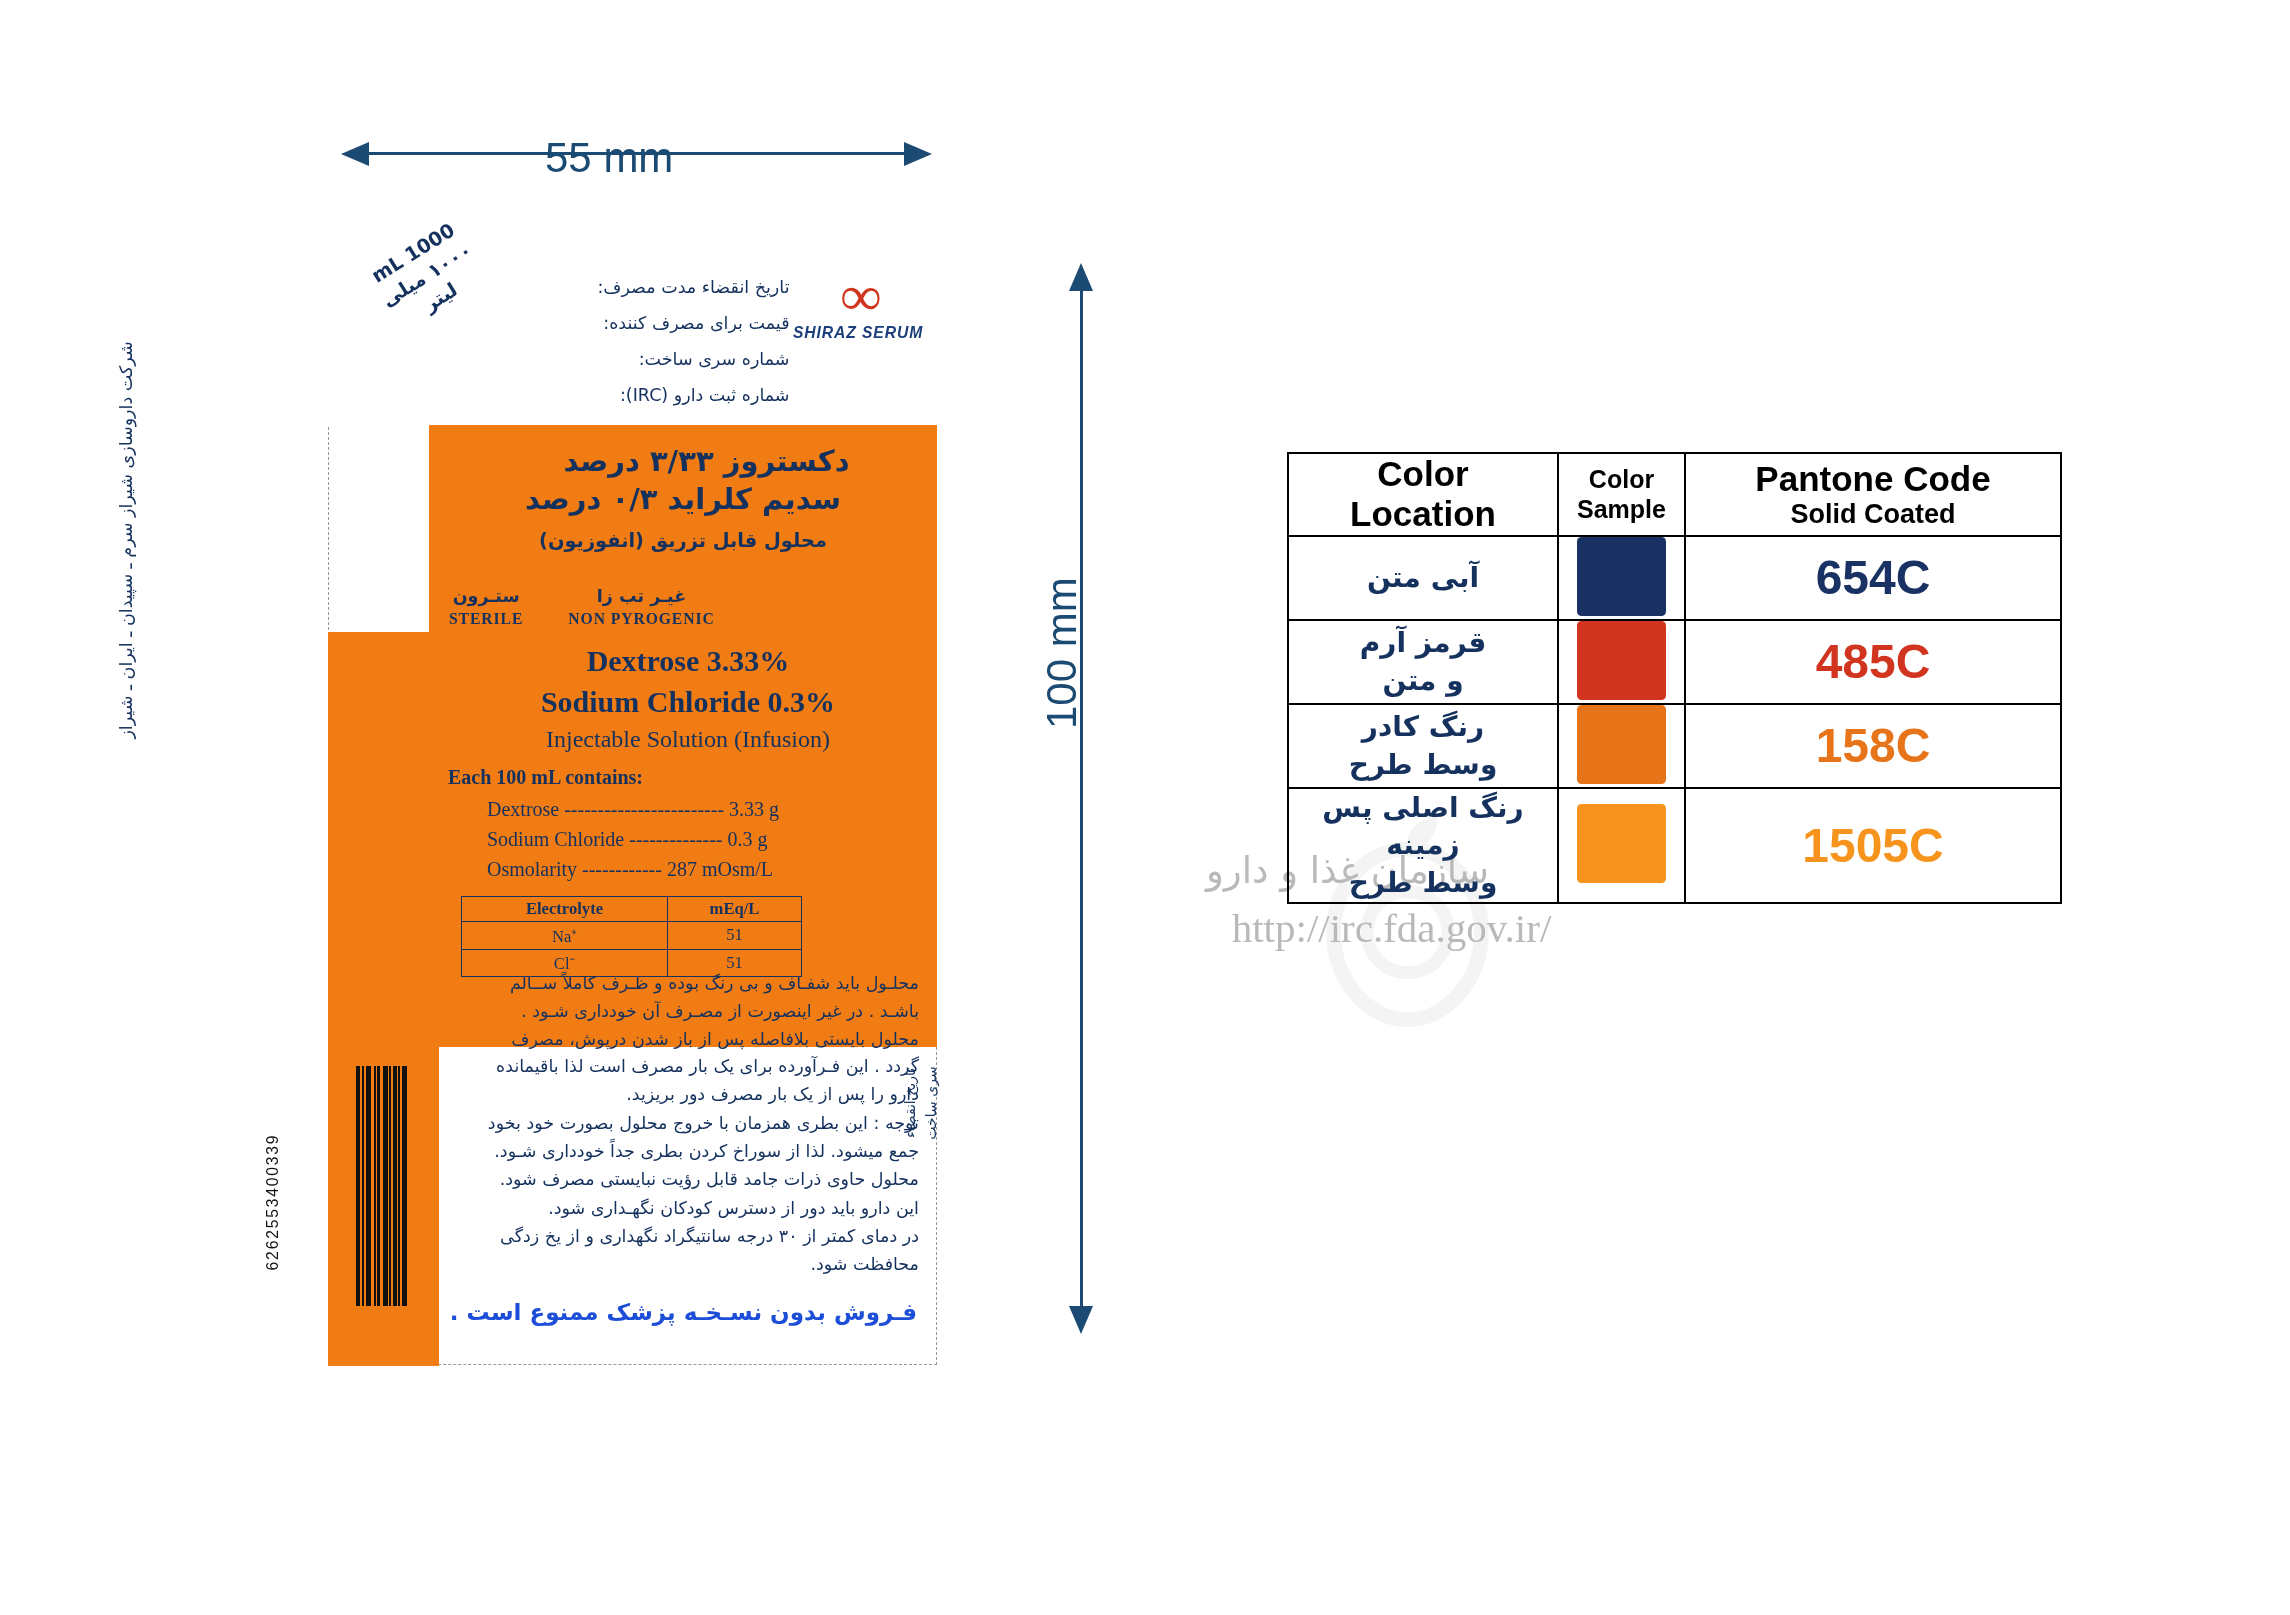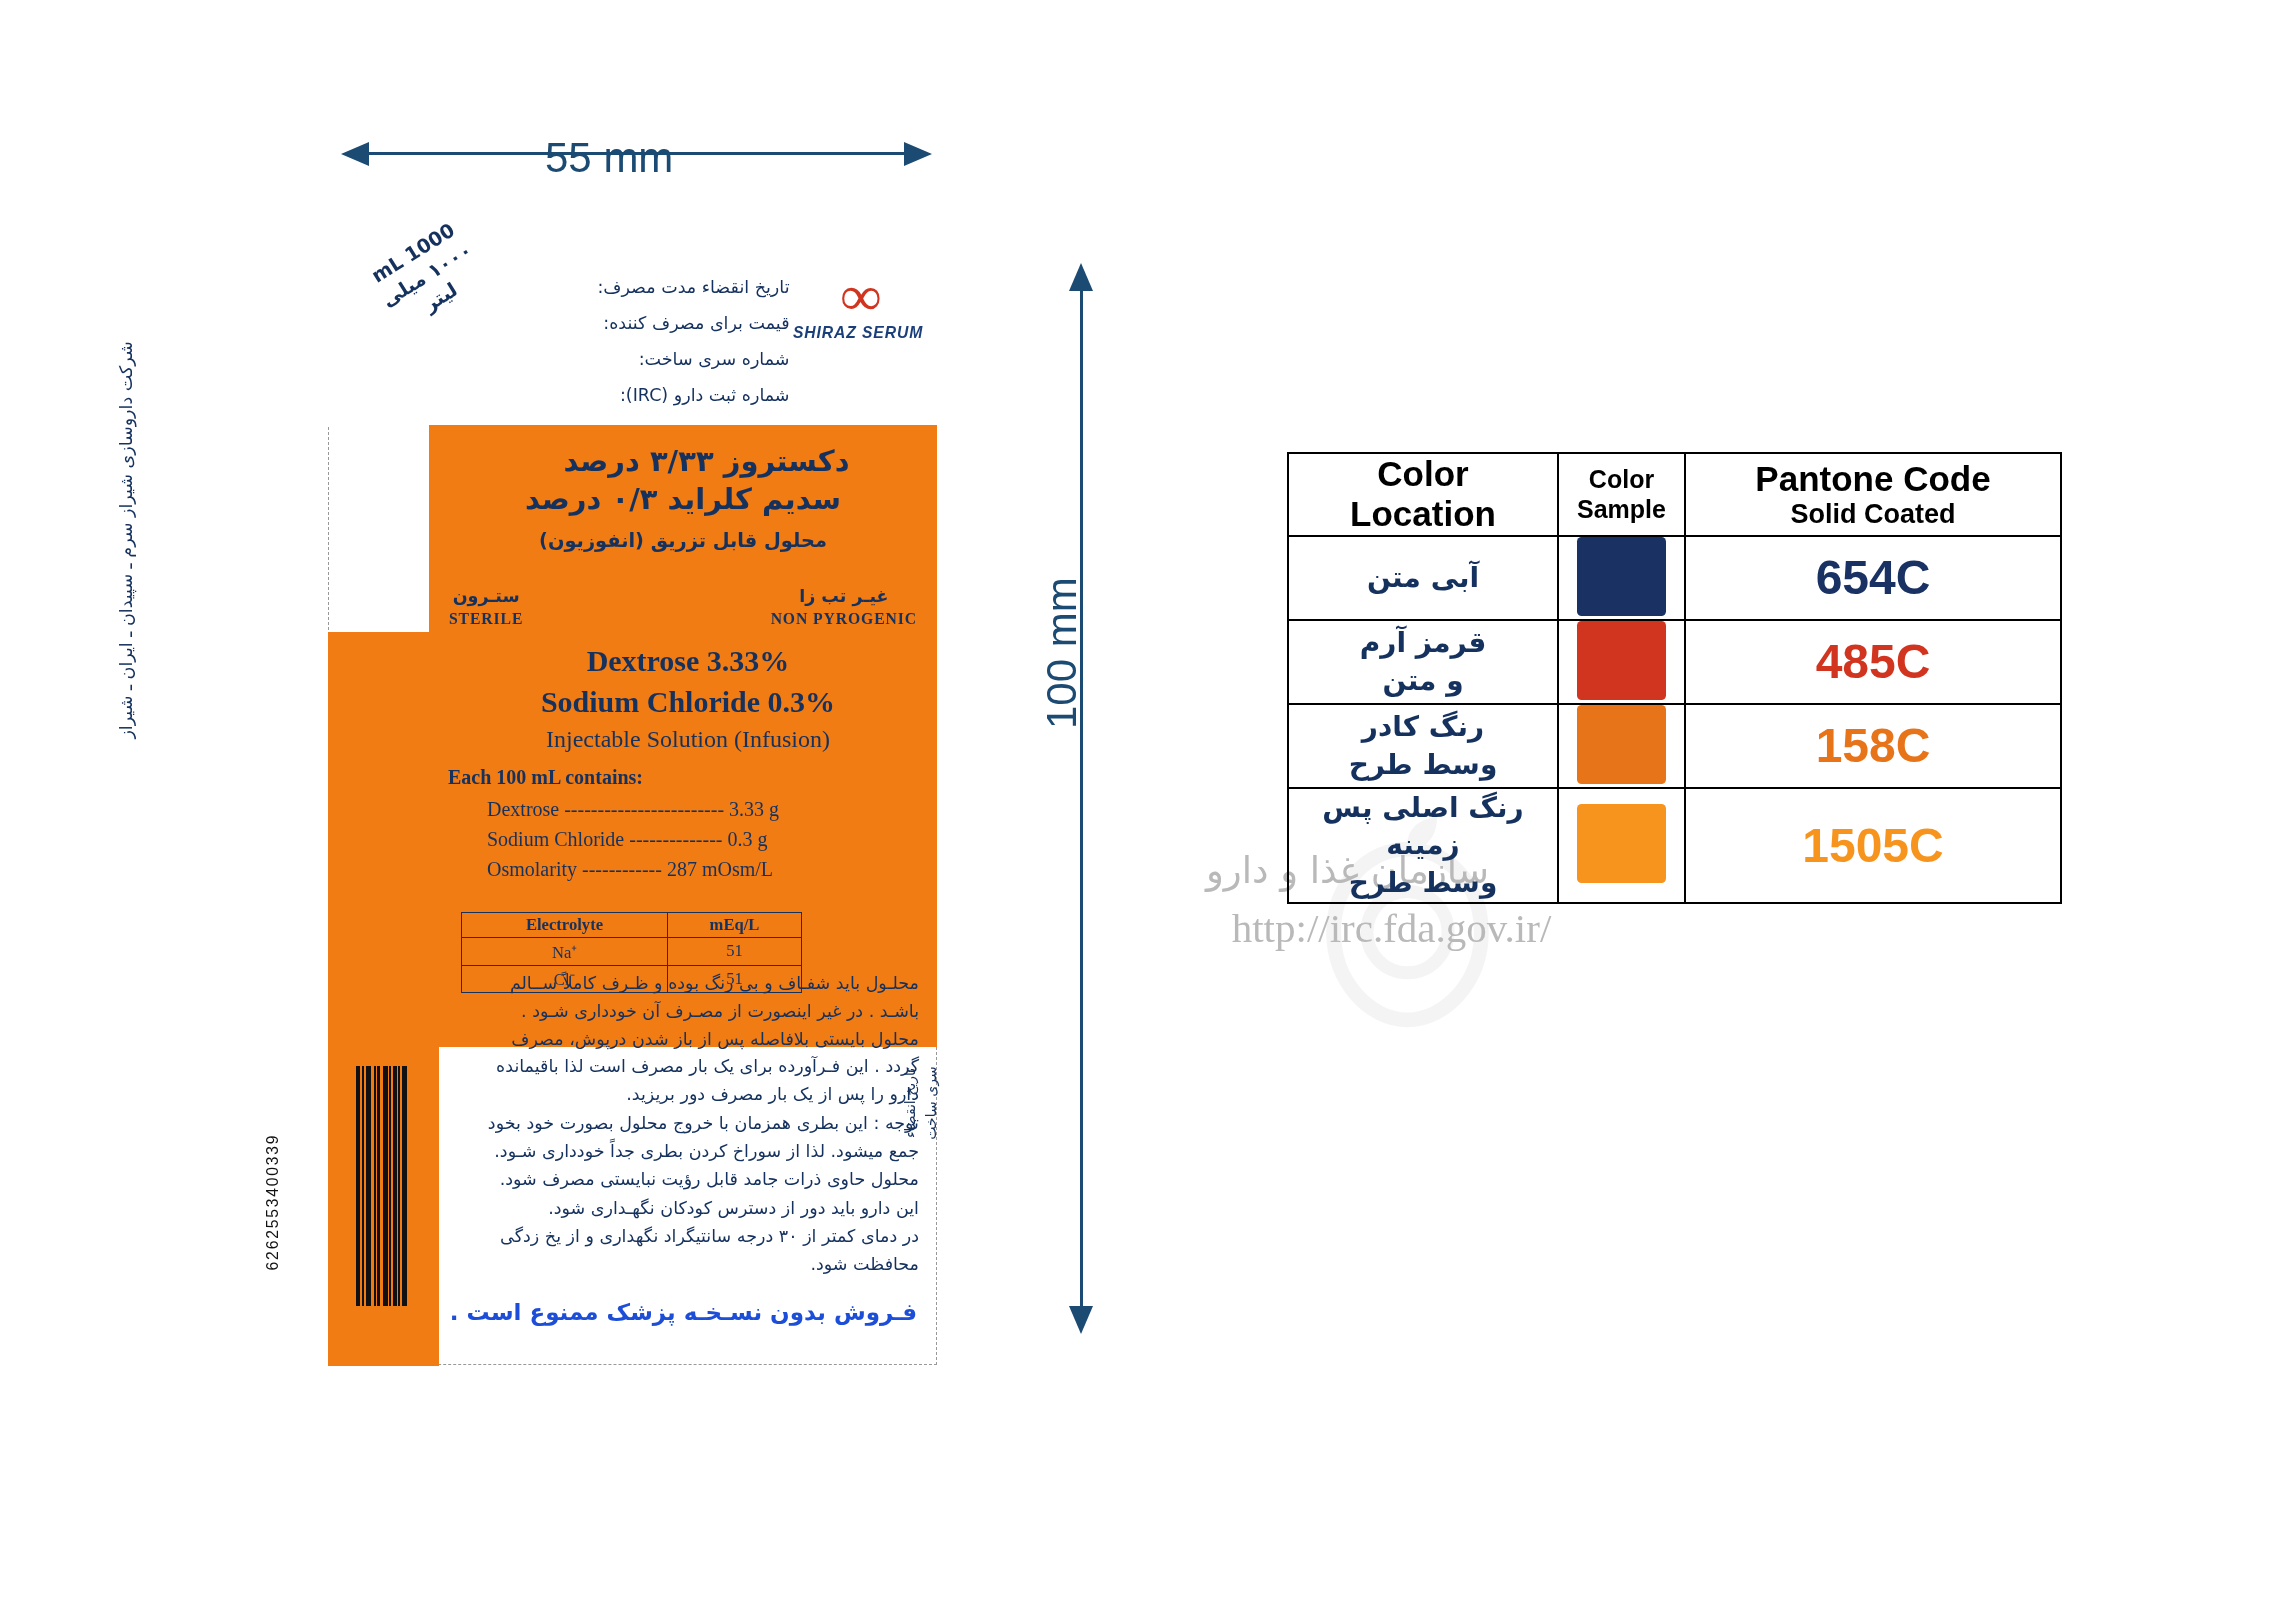--- a/index.html
+++ b/index.html
@@ -105,40 +105,40 @@
   }
   .fa-title{
     color:#15315e;direction:rtl;text-align:center;font-weight:bold;
     font-family:"DejaVu Sans", sans-serif;
   }
   .fa-t1{font-size:29px;margin-top:18.5px;letter-spacing:0.9px;margin-left:47px;}
   .fa-t2{font-size:29px;margin-top:4px;letter-spacing:0.9px;}
   .fa-t3{font-size:19.4px;margin-top:13px;}
   .row-small{
     position:absolute;left:0;bottom:7.4px;width:100%;
-    display:flex;justify-content:space-between;padding:0 20px;
-    box-sizing:border-box;color:#15315e;
+    display:flex;padding:0 20px;
+    box-sizing:border-box;color:#15315e;gap:45px;
   }
   .row-small .blk{text-align:center;font-size:15.7px;line-height:1.35;}
   .row-small .fa{font-family:"DejaVu Sans", sans-serif;font-size:17.5px;font-weight:bold;}
   .row-small .en{font-family:"Liberation Serif", serif;font-weight:bold;letter-spacing:0.9px;}
   .orange-body{
     position:absolute;left:328px;top:632px;width:609px;height:415px;
     background:#f07c13;
   }
   .en-block{
     position:absolute;left:120px;top:9.2px;width:480px;color:#15315e;
     font-family:"Liberation Serif", serif;
   }
   .en-h1{font-size:30px;font-weight:bold;text-align:center;line-height:1.35;}
   .en-h2{font-size:24px;text-align:center;margin-top:3.7px;}
   .en-each{font-size:20px;font-weight:bold;margin-top:13px;}
   .en-list{font-size:20px;margin-top:5.5px;line-height:1.5;padding-left:39px;}
   .tbl{
-    margin:28px auto 0 13px;border-collapse:collapse;width:341px;
+    margin:12px auto 0 13px;border-collapse:collapse;width:341px;
     color:#15315e;font-family:"Liberation Serif", serif;
   }
   .tbl th,.tbl td{
     border:1.4px solid #15315e;text-align:center;font-size:16.6px;padding:1.8px 0;
   }
   .tbl th{font-weight:bold;}
   .fa-body{
     position:absolute;left:120px;top:337px;width:471px;
     color:#15315e;direction:rtl;text-align:right;font-size:17.5px;line-height:1.6;
     font-family:"DejaVu Sans", sans-serif;

